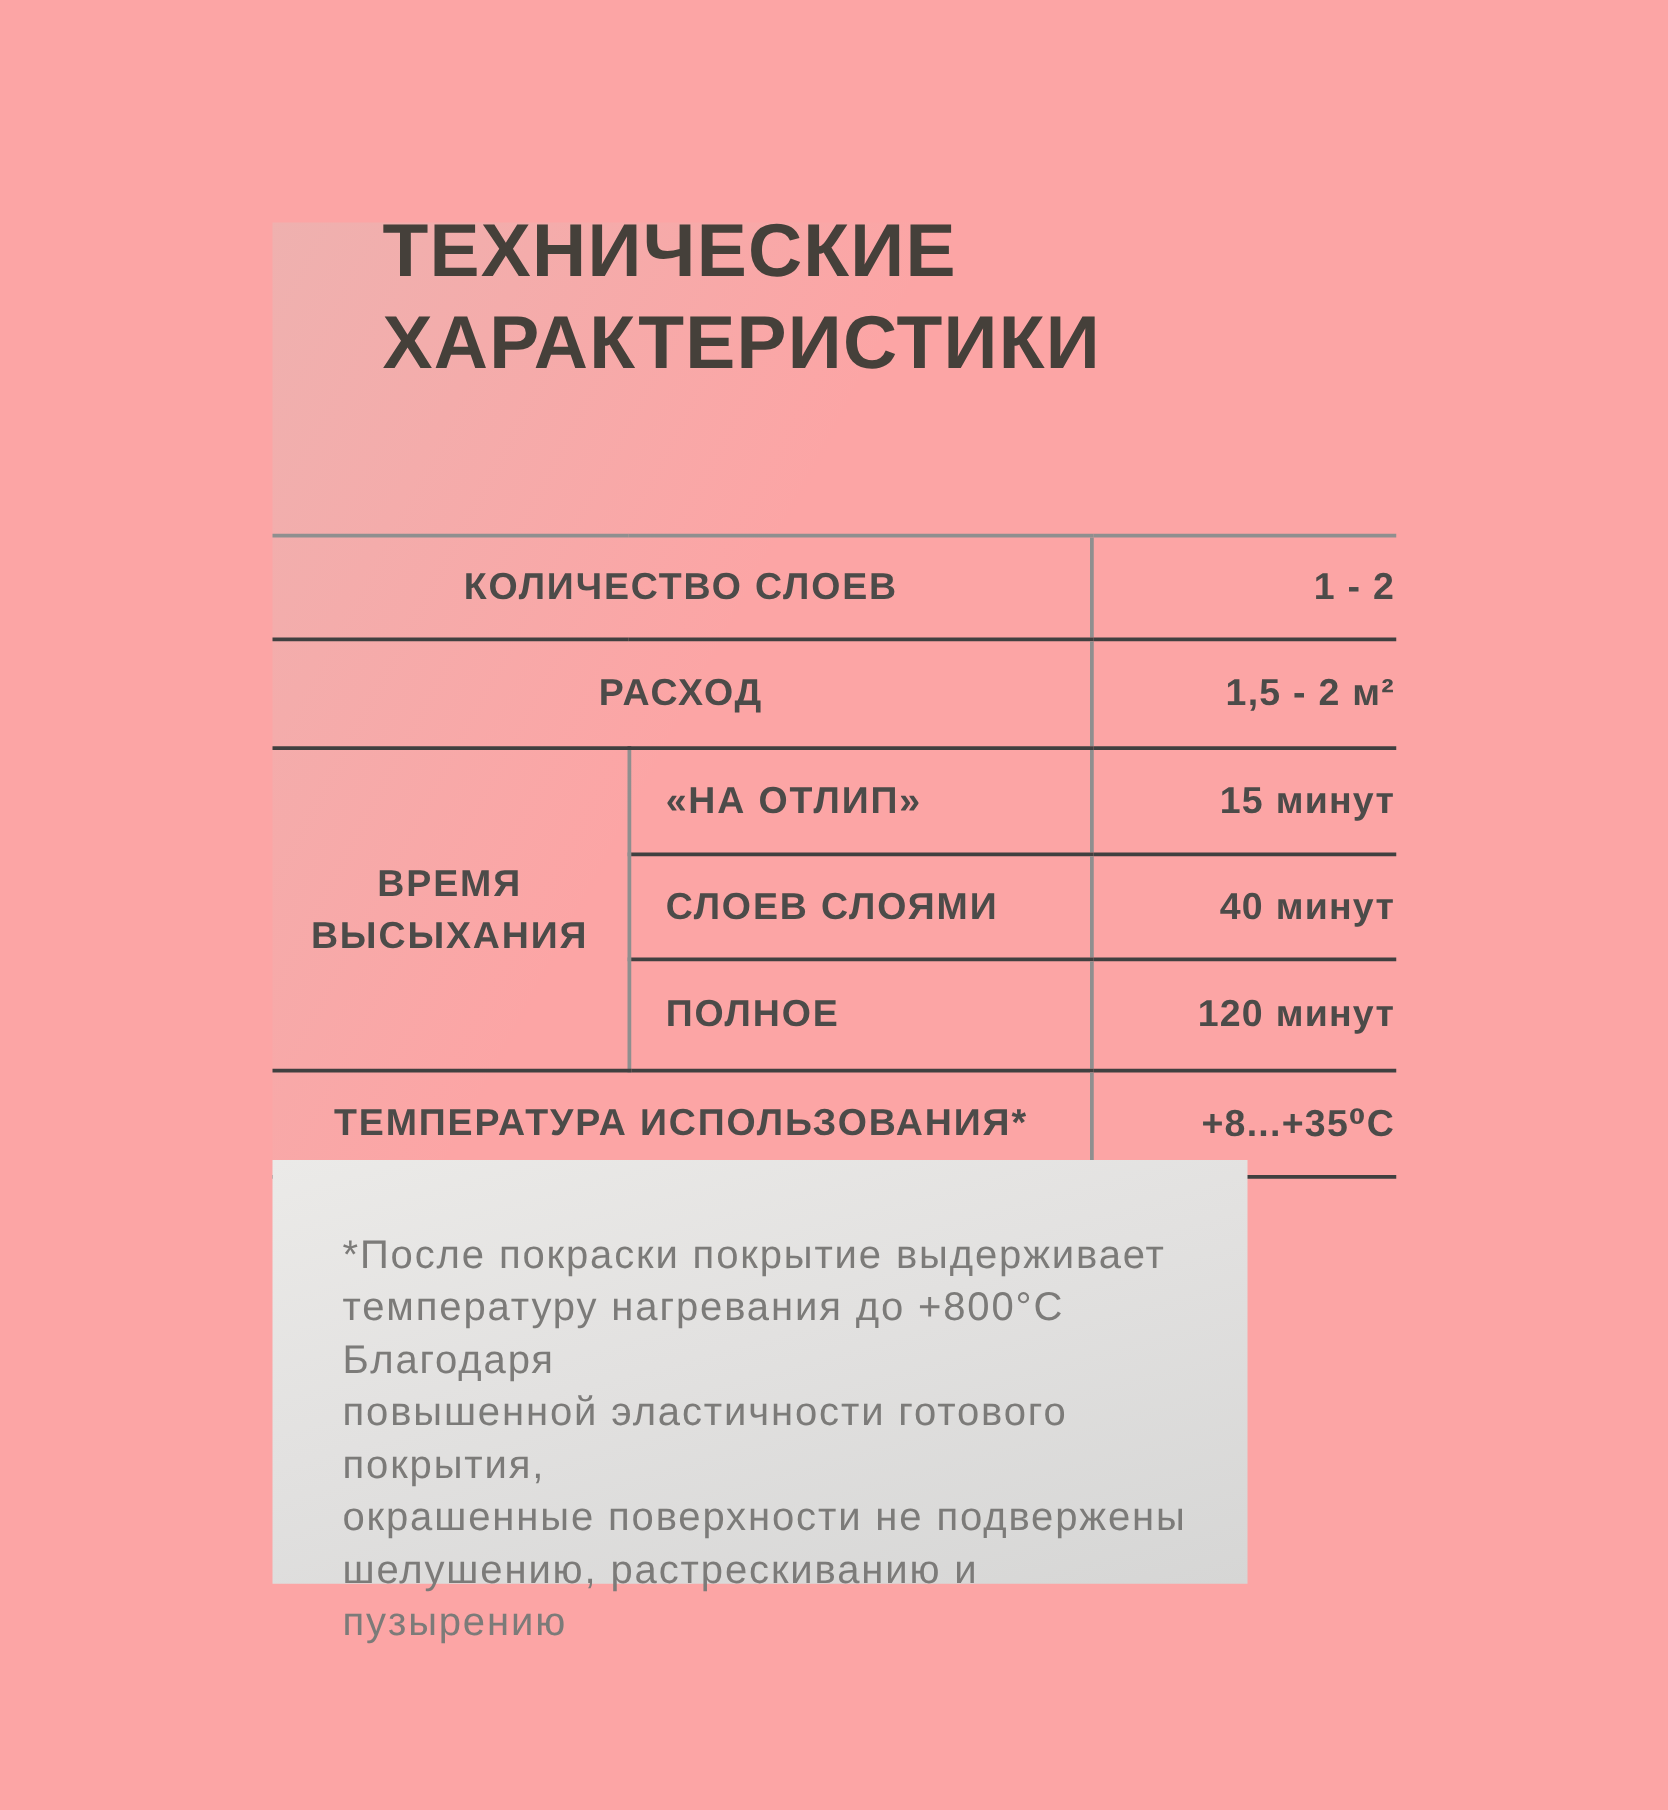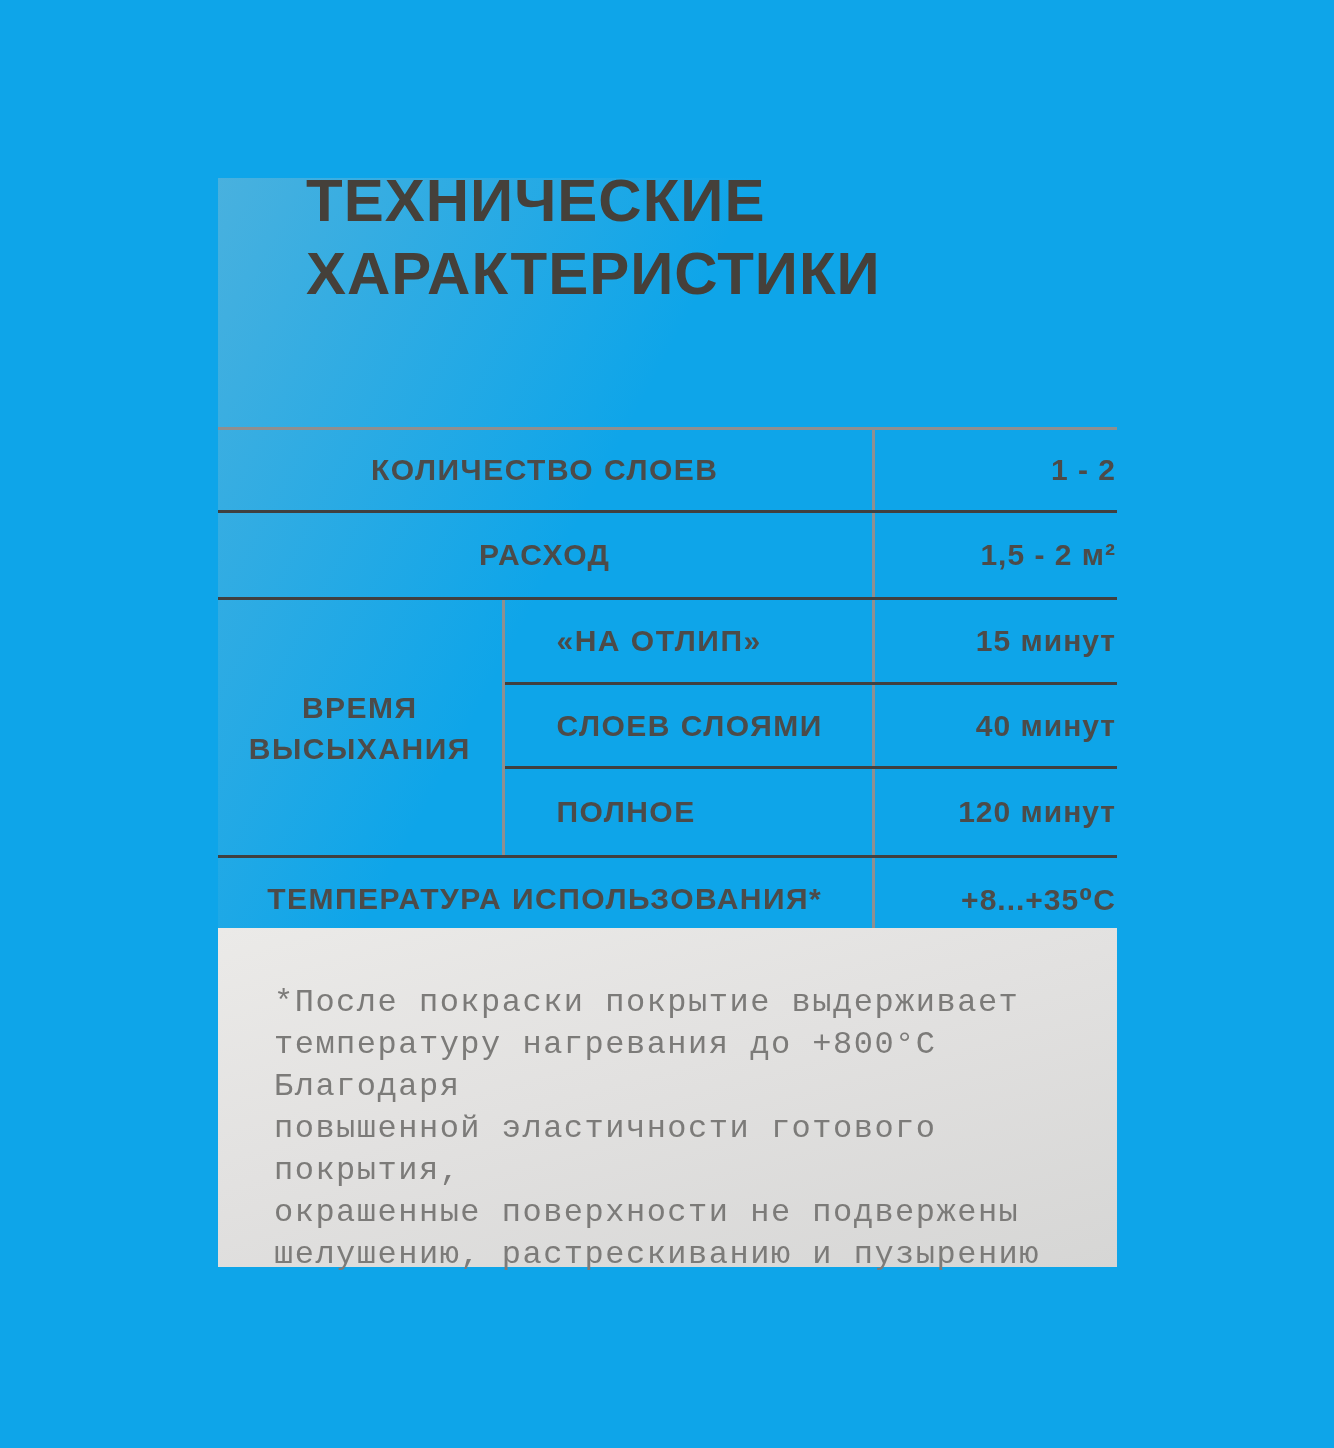--- a/index.html
+++ b/index.html
@@ -5,21 +5,21 @@
   html, body {
     margin: 0;
     padding: 0;
     background: #ffffff;
     font-family: "Liberation Sans", "DejaVu Sans", sans-serif;
   }
   .page {
     position: relative;
     width: 1334px;
     height: 1448px;
-    background: #0ea5e9;
+    background: #fca5a5;
     overflow: hidden;
   }
   
   .bg-shade {
     position: absolute;
     left: 218px;
     top: 178px;
     width: 899px;
     height: 750px;
     background: linear-gradient(118deg, rgba(208,204,198,0.30) 0%, rgba(255,255,255,0) 42%);
@@ -60,46 +60,45 @@
   .cell-group {
     text-align: center;
     font-weight: 700;
     letter-spacing: 1.5px;
     line-height: 41px;
     white-space: pre-line;
     border-right: 3px solid #8f8f8f;
   }
   .cell-sub {
     text-align: left;
-    padding-left: 52px;
+    padding-left: 28px;
     font-weight: 700;
     letter-spacing: 1.5px;
   }
   .cell-value {
     text-align: right;
     font-weight: 700;
     letter-spacing: 1px;
     border-left: 3px solid #8f8f8f;
   }
   .h-r1 { height: 78px; }
   .h-r2 { height: 82px; }
   .h-r3 { height: 80px; }
   .h-r4 { height: 79px; }
   .h-r5 { height: 84px; }
   .h-r6 { height: 80px; }
   .footnote {
     position: absolute;
     left: 218px;
     top: 928px;
-    width: 899px;
+    width: 780px;
     height: 339px;
     box-sizing: border-box;
     background: linear-gradient(165deg, #ebeae8 0%, #e2e1e0 45%, #d6d6d5 100%);
     padding: 54px 36px 0 56px;
-    font-family: Liberation Mono, monospace;
   }
   .footnote-text {
     margin: 0;
     font-size: 32px;
     line-height: 42px;
     font-weight: 400;
     letter-spacing: 1.5px;
     color: #7c7b79;
     white-space: pre-line;
   }

